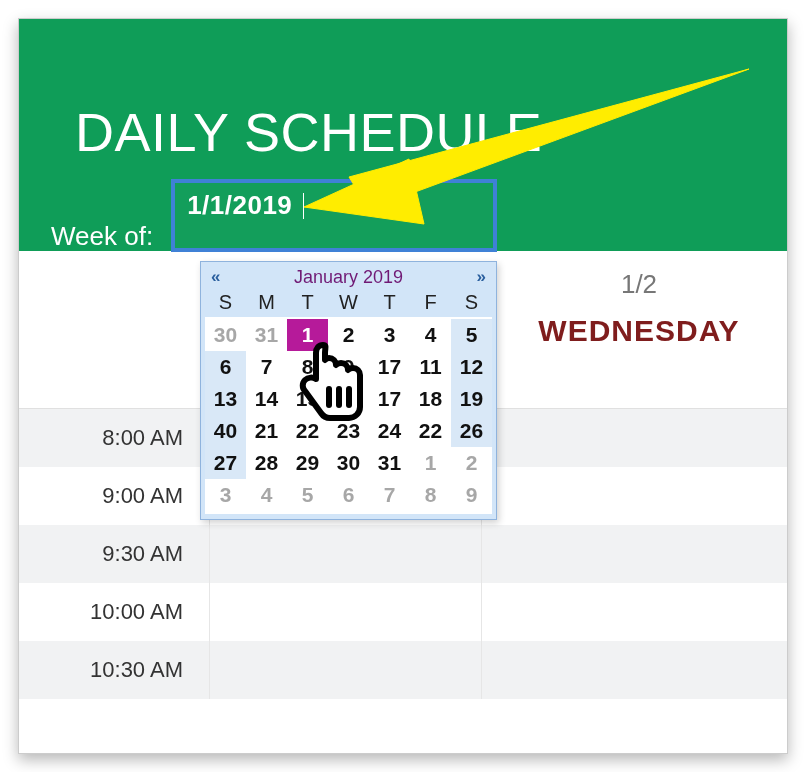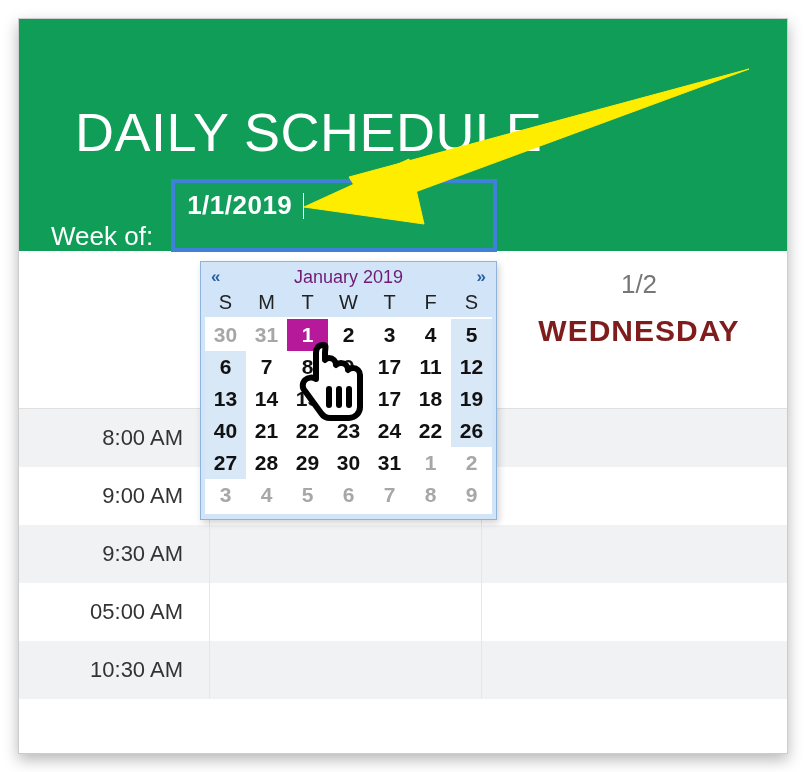--- a/index.html
+++ b/index.html
@@ -260,21 +260,21 @@
       <div class="time-cell">9:00 AM</div>
       <div class="body-cell1"></div>
       <div class="body-cell2"></div>
     </div>
     <div class="time-row">
       <div class="time-cell">9:30 AM</div>
       <div class="body-cell1"></div>
       <div class="body-cell2"></div>
     </div>
     <div class="time-row">
-      <div class="time-cell">05:00 AM</div>
+      <div class="time-cell">10:00 AM</div>
       <div class="body-cell1"></div>
       <div class="body-cell2"></div>
     </div>
     <div class="time-row">
       <div class="time-cell">10:30 AM</div>
       <div class="body-cell1"></div>
       <div class="body-cell2"></div>
     </div>
   </div>
 

